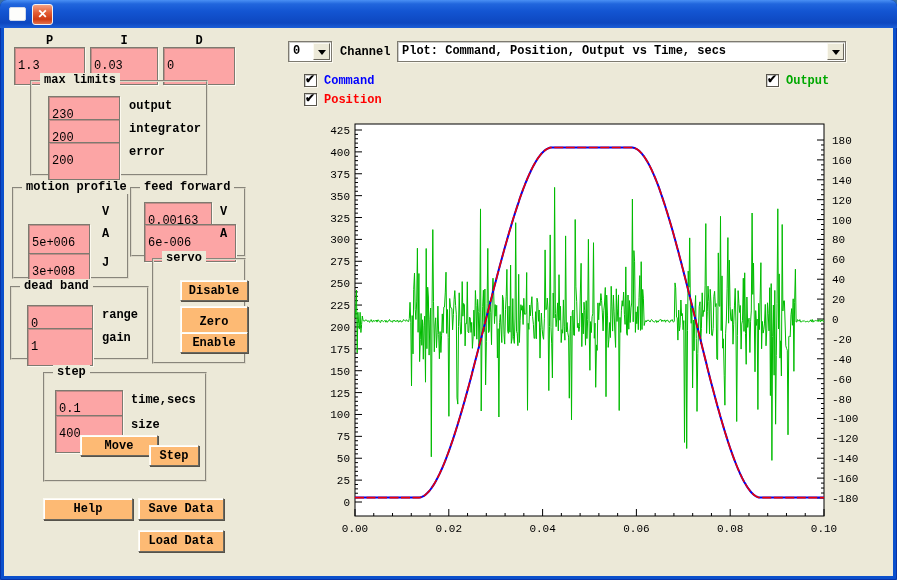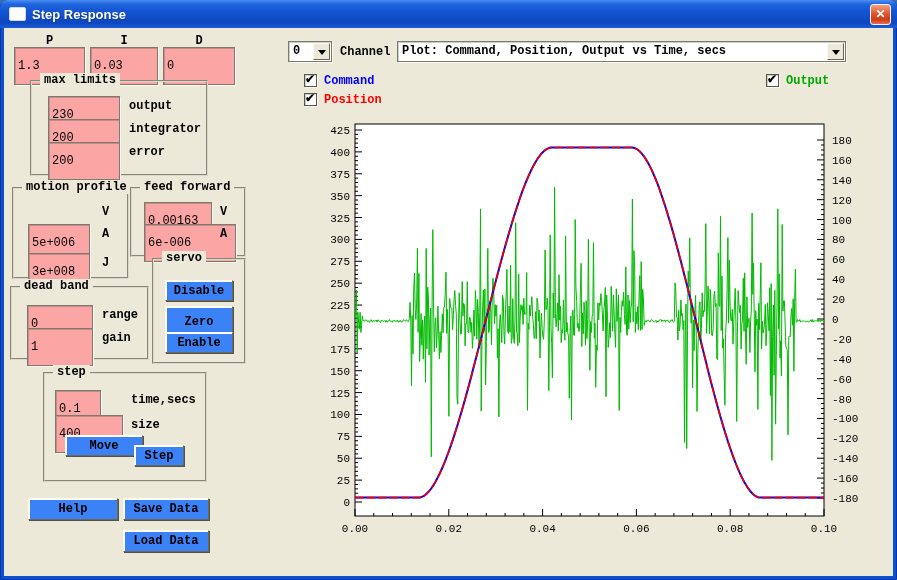--- a/index.html
+++ b/index.html
@@ -15,23 +15,23 @@
        background:linear-gradient(180deg,#f4a183 0%,#e35e35 40%,#ce3a13 75%,#e2714c 100%);
        color:#fff;font:bold 12px "Liberation Sans",sans-serif;display:flex;align-items:center;justify-content:center;cursor:pointer;}
   .body{position:absolute;left:4px;right:4px;top:28px;bottom:4px;background:#ece9d8;}
   .flabel{position:absolute;font:bold 12px "Liberation Mono",monospace;color:#000;white-space:pre;}
   .tfield{position:absolute;background:#fca5a5;border:1px solid #7d7a70;box-sizing:border-box;height:19px;
        box-shadow:inset 1px 1px 0 rgba(90,88,80,.35),1px 1px 0 #fbf9ef;
        font:12px "Liberation Mono",monospace;padding:18px 3px;color:#000;outline:none;}
   .group{position:absolute;border:2px groove #dcd8c8;}
   .gtitle{position:absolute;top:-9px;left:8px;background:#ece9d8;padding:0 4px;
        font:bold 12px "Liberation Mono",monospace;white-space:pre;}
-  .btn{position:absolute;background:#3b82f6;border:1px solid;border-color:#fcfaf1 #6b685e #6b685e #fcfaf1;
+  .btn{position:absolute;background:#fdba74;border:1px solid;border-color:#fcfaf1 #6b685e #6b685e #fcfaf1;
        box-shadow:1px 1px 0 #55524a,inset 1px 1px 0 #fff;box-sizing:border-box;
-       font:bold 12px "Liberation Mono",monospace;display:flex;align-items:center;justify-content:center;cursor:pointer;}
+       font:bold 12px "Liberation Mono",monospace;display:flex;align-items:center;justify-content:center;cursor:pointer;margin-left:15px;}
   .btn-default{border:1px solid #3c3a33;box-shadow:1px 1px 0 #55524a;}
   .btn-default .inner{position:absolute;inset:1px;border:1px solid;border-color:#fcfaf1 #6b685e #6b685e #fcfaf1;
        display:flex;align-items:center;justify-content:center;}
   .btn-default .focus{position:absolute;inset:4px;border:1px dotted #000;}
   .checkbox{position:absolute;width:13px;height:13px;background:#fff;border:1px solid #58554c;box-sizing:border-box;
        box-shadow:inset 1px 1px 0 rgba(90,88,80,.3),1px 1px 0 #fbf9ef;cursor:pointer;}
   .checkbox .mark{position:absolute;left:0px;top:-3px;font:bold 12px "Liberation Sans",sans-serif;color:#000;}
   .cblabel{position:absolute;font:bold 12px "Liberation Mono",monospace;white-space:pre;}
   .combo{position:absolute;background:#fff;border:1px solid #7d7a70;box-sizing:border-box;
        box-shadow:inset 1px 1px 0 rgba(90,88,80,.3),1px 1px 0 #fbf9ef;cursor:pointer;}
@@ -41,21 +41,20 @@
   .tri{width:0;height:0;border:4px solid transparent;border-top:5px solid #000;margin-top:5px;}
   #chart{position:absolute;left:318px;top:90px;}
   .chart-text{font-family:"Liberation Mono",monospace;font-size:11px;fill:#000;}
 </style>
 </head>
 <body>
 
 <div class="win">
   <div class="titlebar">
     <span class="ticon"></span>
-    <span class="ttext">Step Response</span>
     <span class="closebtn">
         <span>✕</span>
       </span>
   </div>
 
   <div class="body">
 
     <span class="flabel" style="left:10px;top:6px;width:71px;text-align:center;">P</span>
     <span class="flabel" style="left:86px;top:6px;width:68px;text-align:center;">I</span>
     <span class="flabel" style="left:159px;top:6px;width:72px;text-align:center;">D</span>
@@ -129,21 +128,21 @@
     <div class="group" style="left:6px;top:258px;width:135px;height:70px;">
       <span class="gtitle">dead band</span>
       <input class="tfield" style="left: 15px; top: 17px; width: 66px;" value="0">
       <span class="flabel" style="left:90px;top:20px;">range</span>
       <input class="tfield" style="left: 15px; top: 40px; width: 66px;" value="1">
       <span class="flabel" style="left:90px;top:43px;">gain</span>
     </div>
 
     <div class="group" style="left:39px;top:344px;width:160px;height:106px;">
       <span class="gtitle">step</span>
-      <input class="tfield" style="left: 10px; top: 16px; width: 46px;" value="0.1">
+      <input class="tfield" style="left: 10px; top: 16px; width: 68px;" value="0.1">
       <span class="flabel" style="left:86px;top:19px;">time,secs</span>
       <input class="tfield" style="left: 10px; top: 41px; width: 68px;" value="400">
       <span class="flabel" style="left:86px;top:44px;">size</span>
       <div class="btn" style="left:20px;top:61px;width:78px;height:21px;">Move</div>
       <div class="btn" style="left:89px;top:71px;width:50px;height:21px;">Step</div>
     </div>
 
     <div class="btn" style="left:24px;top:470px;width:90px;height:22px;">Help</div>
     <div class="btn" style="left:119px;top:470px;width:86px;height:22px;">Save Data</div>
     <div class="btn" style="left:119px;top:502px;width:86px;height:22px;">Load Data</div>

